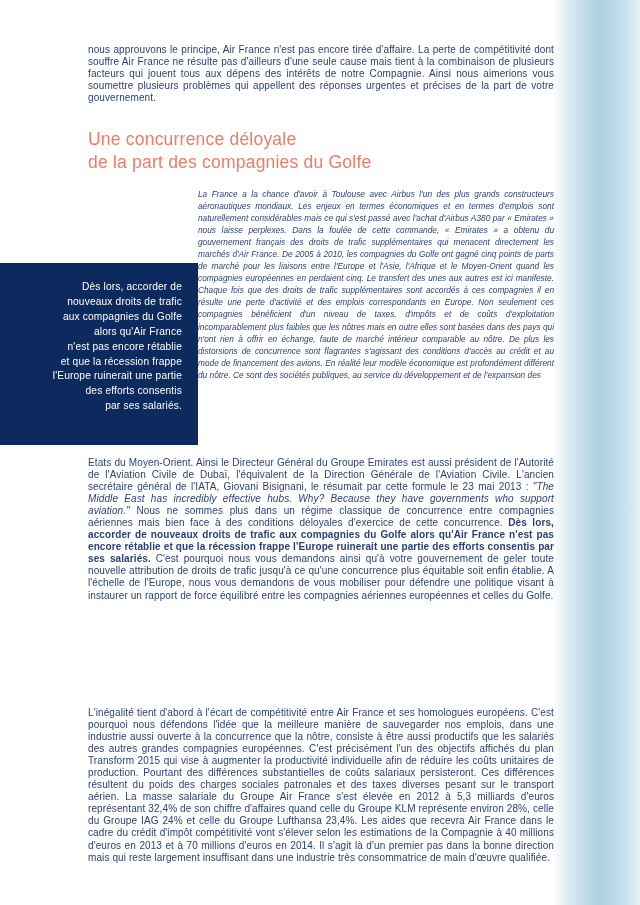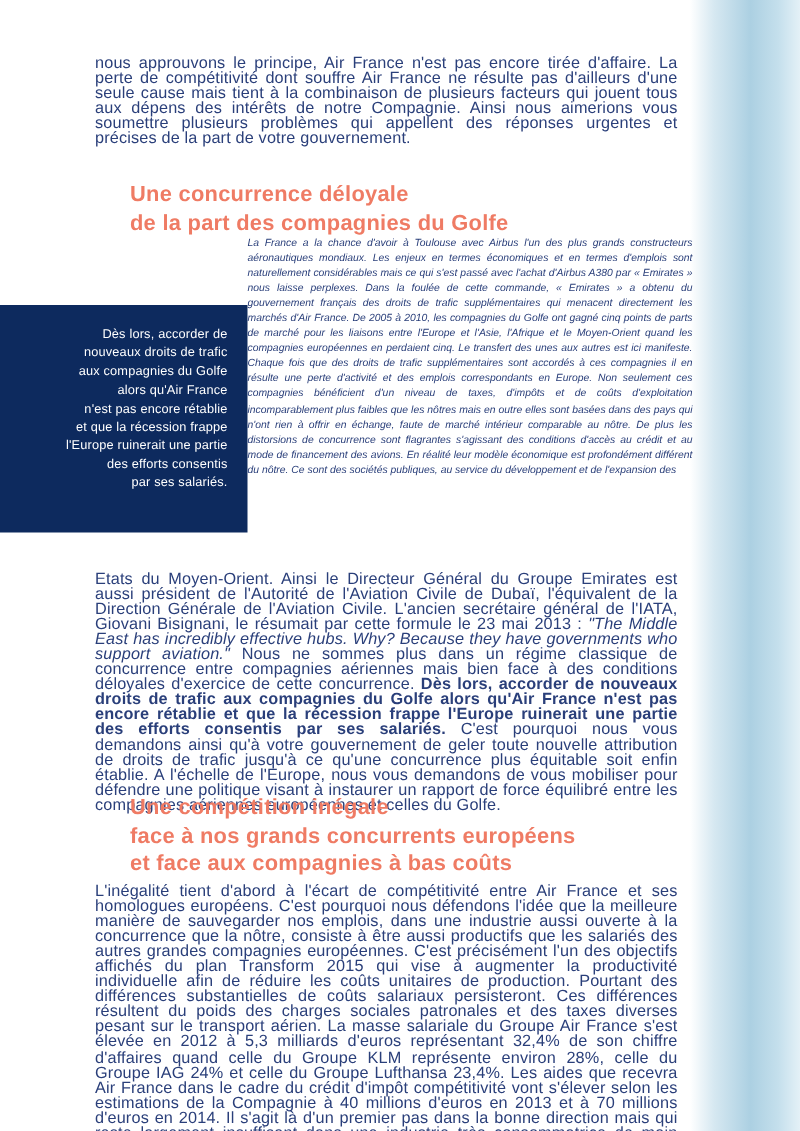--- a/index.html
+++ b/index.html
@@ -31,49 +31,49 @@
     pointer-events: none;
   }
 
   #page {
     position: absolute;
     inset: 0;
   }
 
   .body-text {
     position: absolute;
-    left: 76px;
+    left: 88px;
     width: 466px;
     color: #2a3f7a;
-    font-size: 13px;
+    font-size: 10px;
     line-height: 12.05px;
     text-align: justify;
     letter-spacing: 0.01em;
   }
   .body-text b { font-weight: bold; }
   .body-text i { font-style: italic; }
 
   
   .heading {
     position: absolute;
     left: 88px;
     color: #ef7b64;
     font-size: 17.5px;
     line-height: 22.5px;
-    font-weight: bold;
+    font-weight: normal;
     letter-spacing: 0.012em;
     white-space: pre-line;
-    margin: 16px;
+    margin: 0;
   }
 
   
   #pullquote {
     position: absolute;
     left: 0;
-    top: 244px;
+    top: 263px;
     width: 198px;
     height: 182px;
     background: #0d2a5e;
   }
   #pullquote .pq-text {
     position: absolute;
     right: 16px;
     top: 17px;
     width: 170px;
     color: #ffffff;
@@ -129,19 +129,16 @@
 et que la récession frappe
 l'Europe ruinerait une partie
 des efforts consentis
 par ses salariés.</div>
   </div>
 
   <div class="body-text" style="top:457px;">
     <span>Etats du Moyen-Orient. Ainsi le Directeur Général du Groupe Emirates est aussi président de l'Autorité de l'Aviation Civile de Dubaï, l'équivalent de la Direction Générale de l'Aviation Civile. L'ancien secrétaire général de l'IATA, Giovani Bisignani, le résumait par cette formule le 23 mai 2013 : </span><i>"The Middle East has incredibly effective hubs. Why? Because they have governments who support aviation."</i><span> Nous ne sommes plus dans un régime classique de concurrence entre compagnies aériennes mais bien face à des conditions déloyales d'exercice de cette concurrence. </span><b>Dès lors, accorder de nouveaux droits de trafic aux compagnies du Golfe alors qu'Air France n'est pas encore rétablie et que la récession frappe l'Europe ruinerait une partie des efforts consentis par ses salariés.</b><span> C'est pourquoi nous vous demandons ainsi qu'à votre gouvernement de geler toute nouvelle attribution de droits de trafic jusqu'à ce qu'une concurrence plus équitable soit enfin établie. A l'échelle de l'Europe, nous vous demandons de vous mobiliser pour défendre une politique visant à instaurer un rapport de force équilibré entre les compagnies aériennes européennes et celles du Golfe.</span>
   </div>
 
-  <h2 class="heading" style="top:618px;">Une compétition inégale
-face à nos grands concurrents européens
-et face aux compagnies à bas coûts</h2>
 
   <div class="body-text" style="top:707px;">L'inégalité tient d'abord à l'écart de compétitivité entre Air France et ses homologues européens. C'est pourquoi nous défendons l'idée que la meilleure manière de sauvegarder nos emplois, dans une industrie aussi ouverte à la concurrence que la nôtre, consiste à être aussi productifs que les salariés des autres grandes compagnies européennes. C'est précisément l'un des objectifs affichés du plan Transform 2015 qui vise à augmenter la productivité individuelle afin de réduire les coûts unitaires de production. Pourtant des différences substantielles de coûts salariaux persisteront. Ces différences résultent du poids des charges sociales patronales et des taxes diverses pesant sur le transport aérien. La masse salariale du Groupe Air France s'est élevée en 2012 à 5,3 milliards d'euros représentant 32,4% de son chiffre d'affaires quand celle du Groupe KLM représente environ 28%, celle du Groupe IAG 24% et celle du Groupe Lufthansa 23,4%. Les aides que recevra Air France dans le cadre du crédit d'impôt compétitivité vont s'élever selon les estimations de la Compagnie à 40 millions d'euros en 2013 et à 70 millions d'euros en 2014. Il s'agit là d'un premier pas dans la bonne direction mais qui reste largement insuffisant dans une industrie très consommatrice de main d'œuvre qualifiée.</div>
 
 </div>
 
 </body></html>

